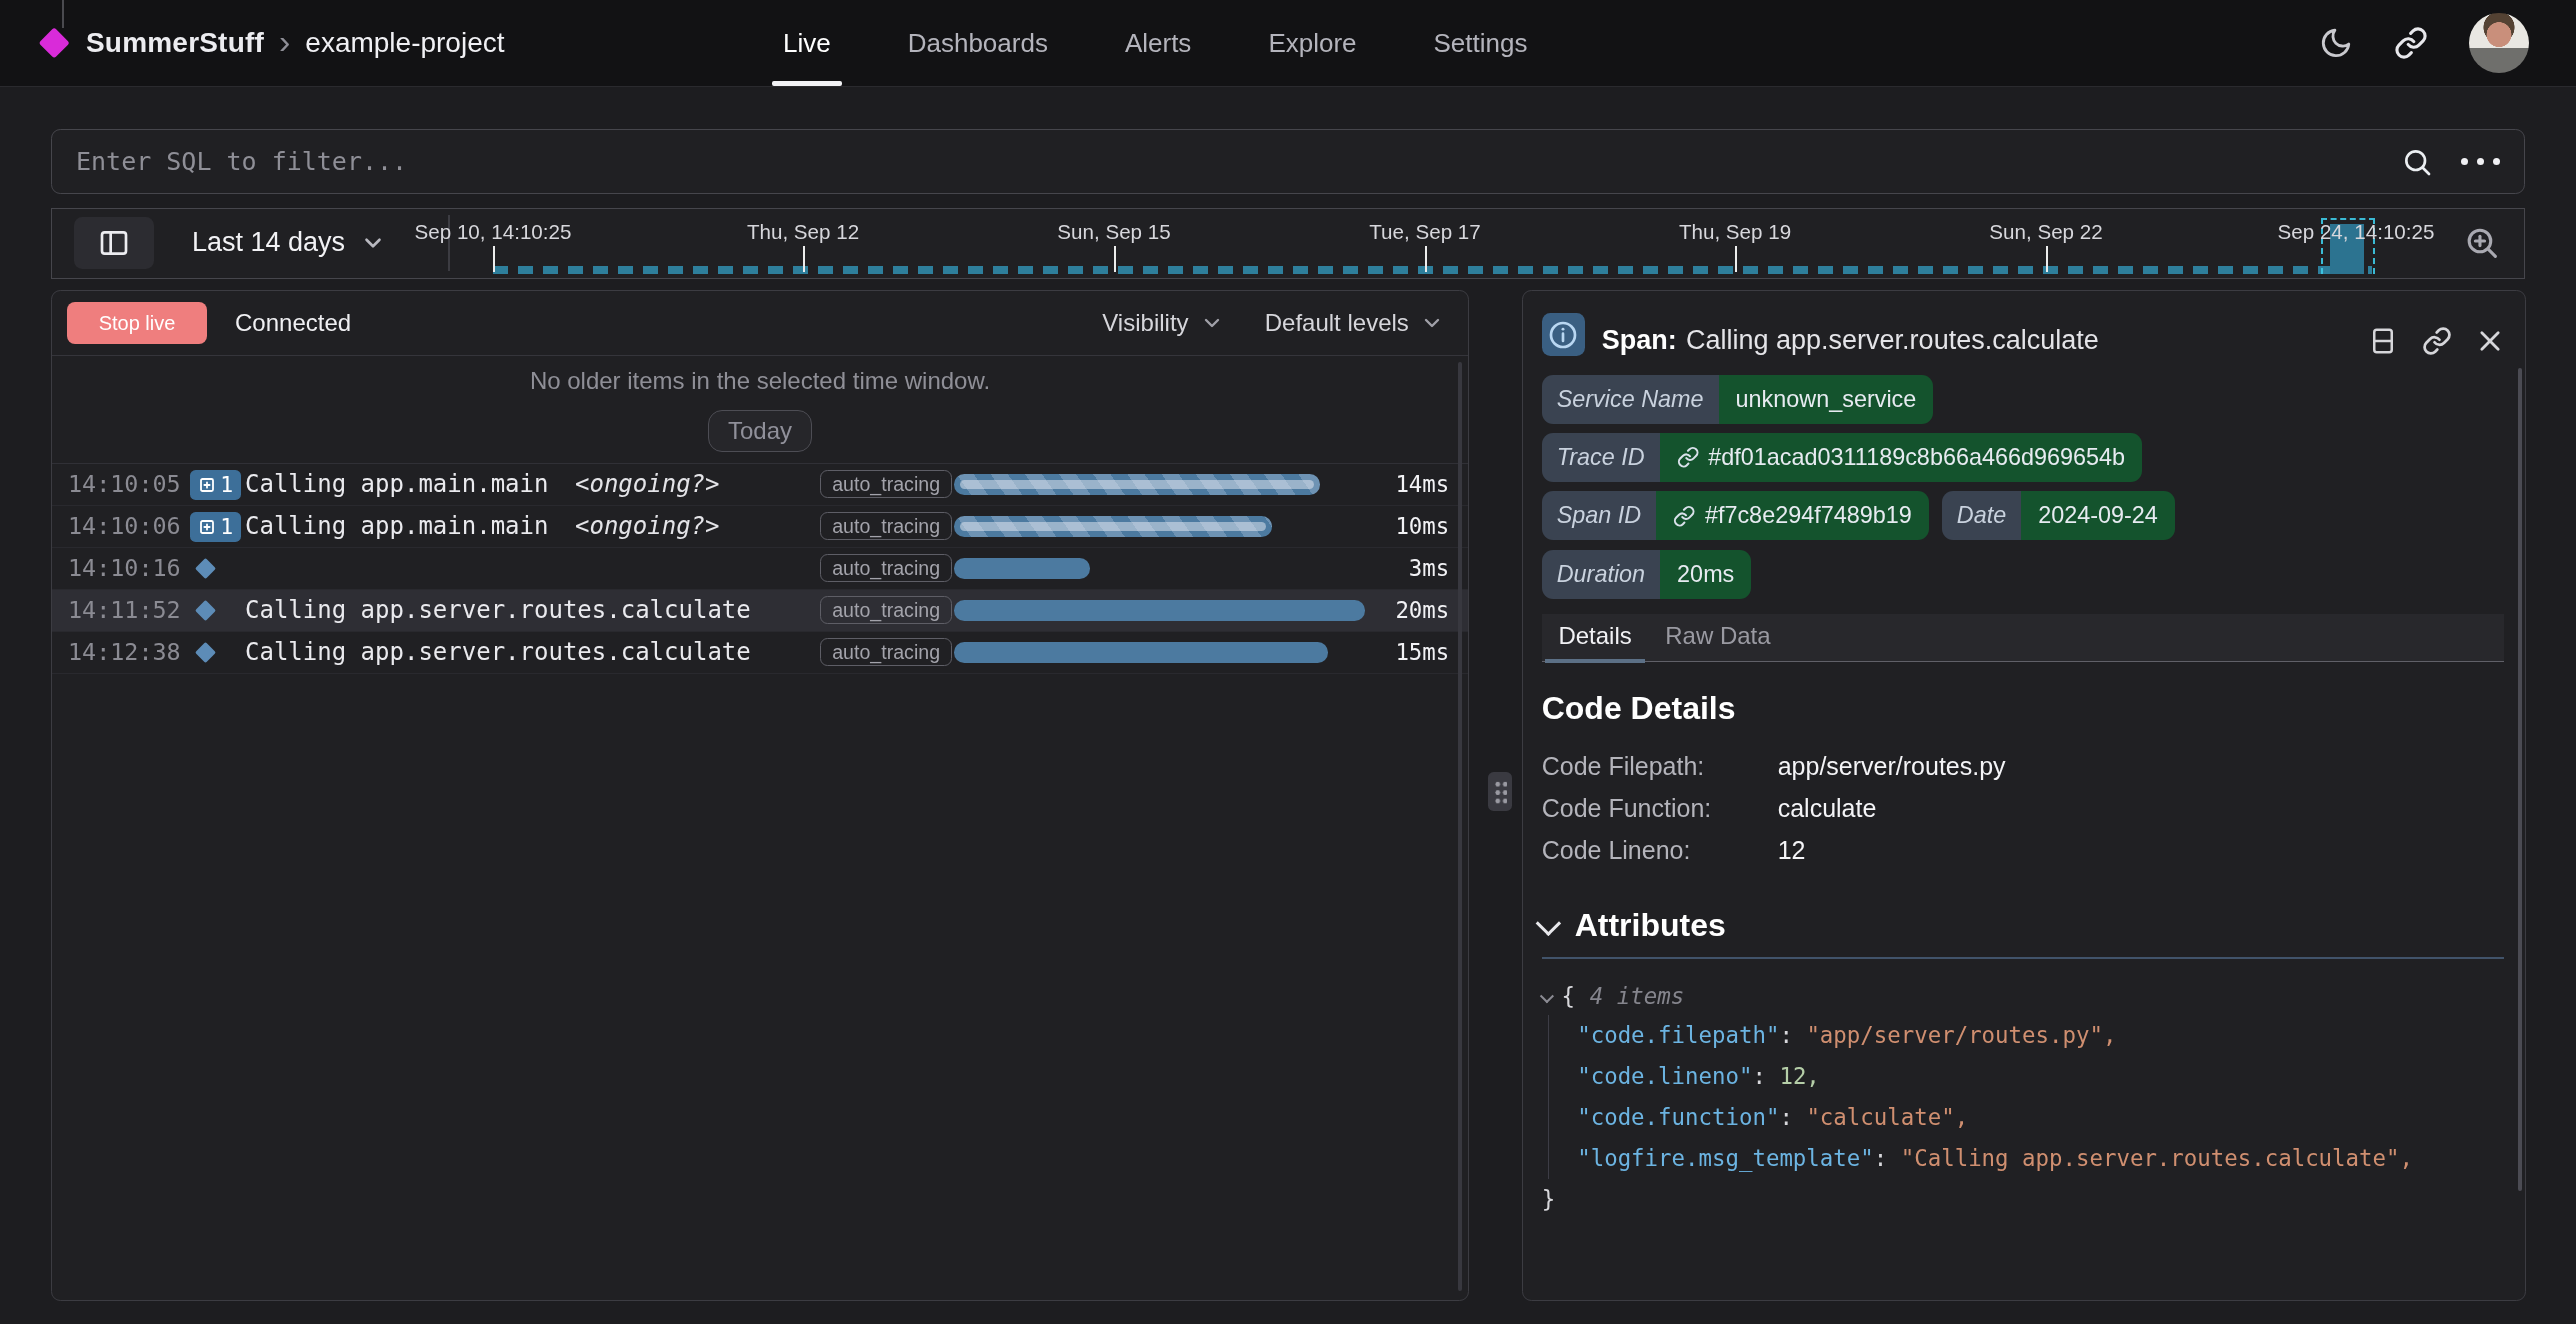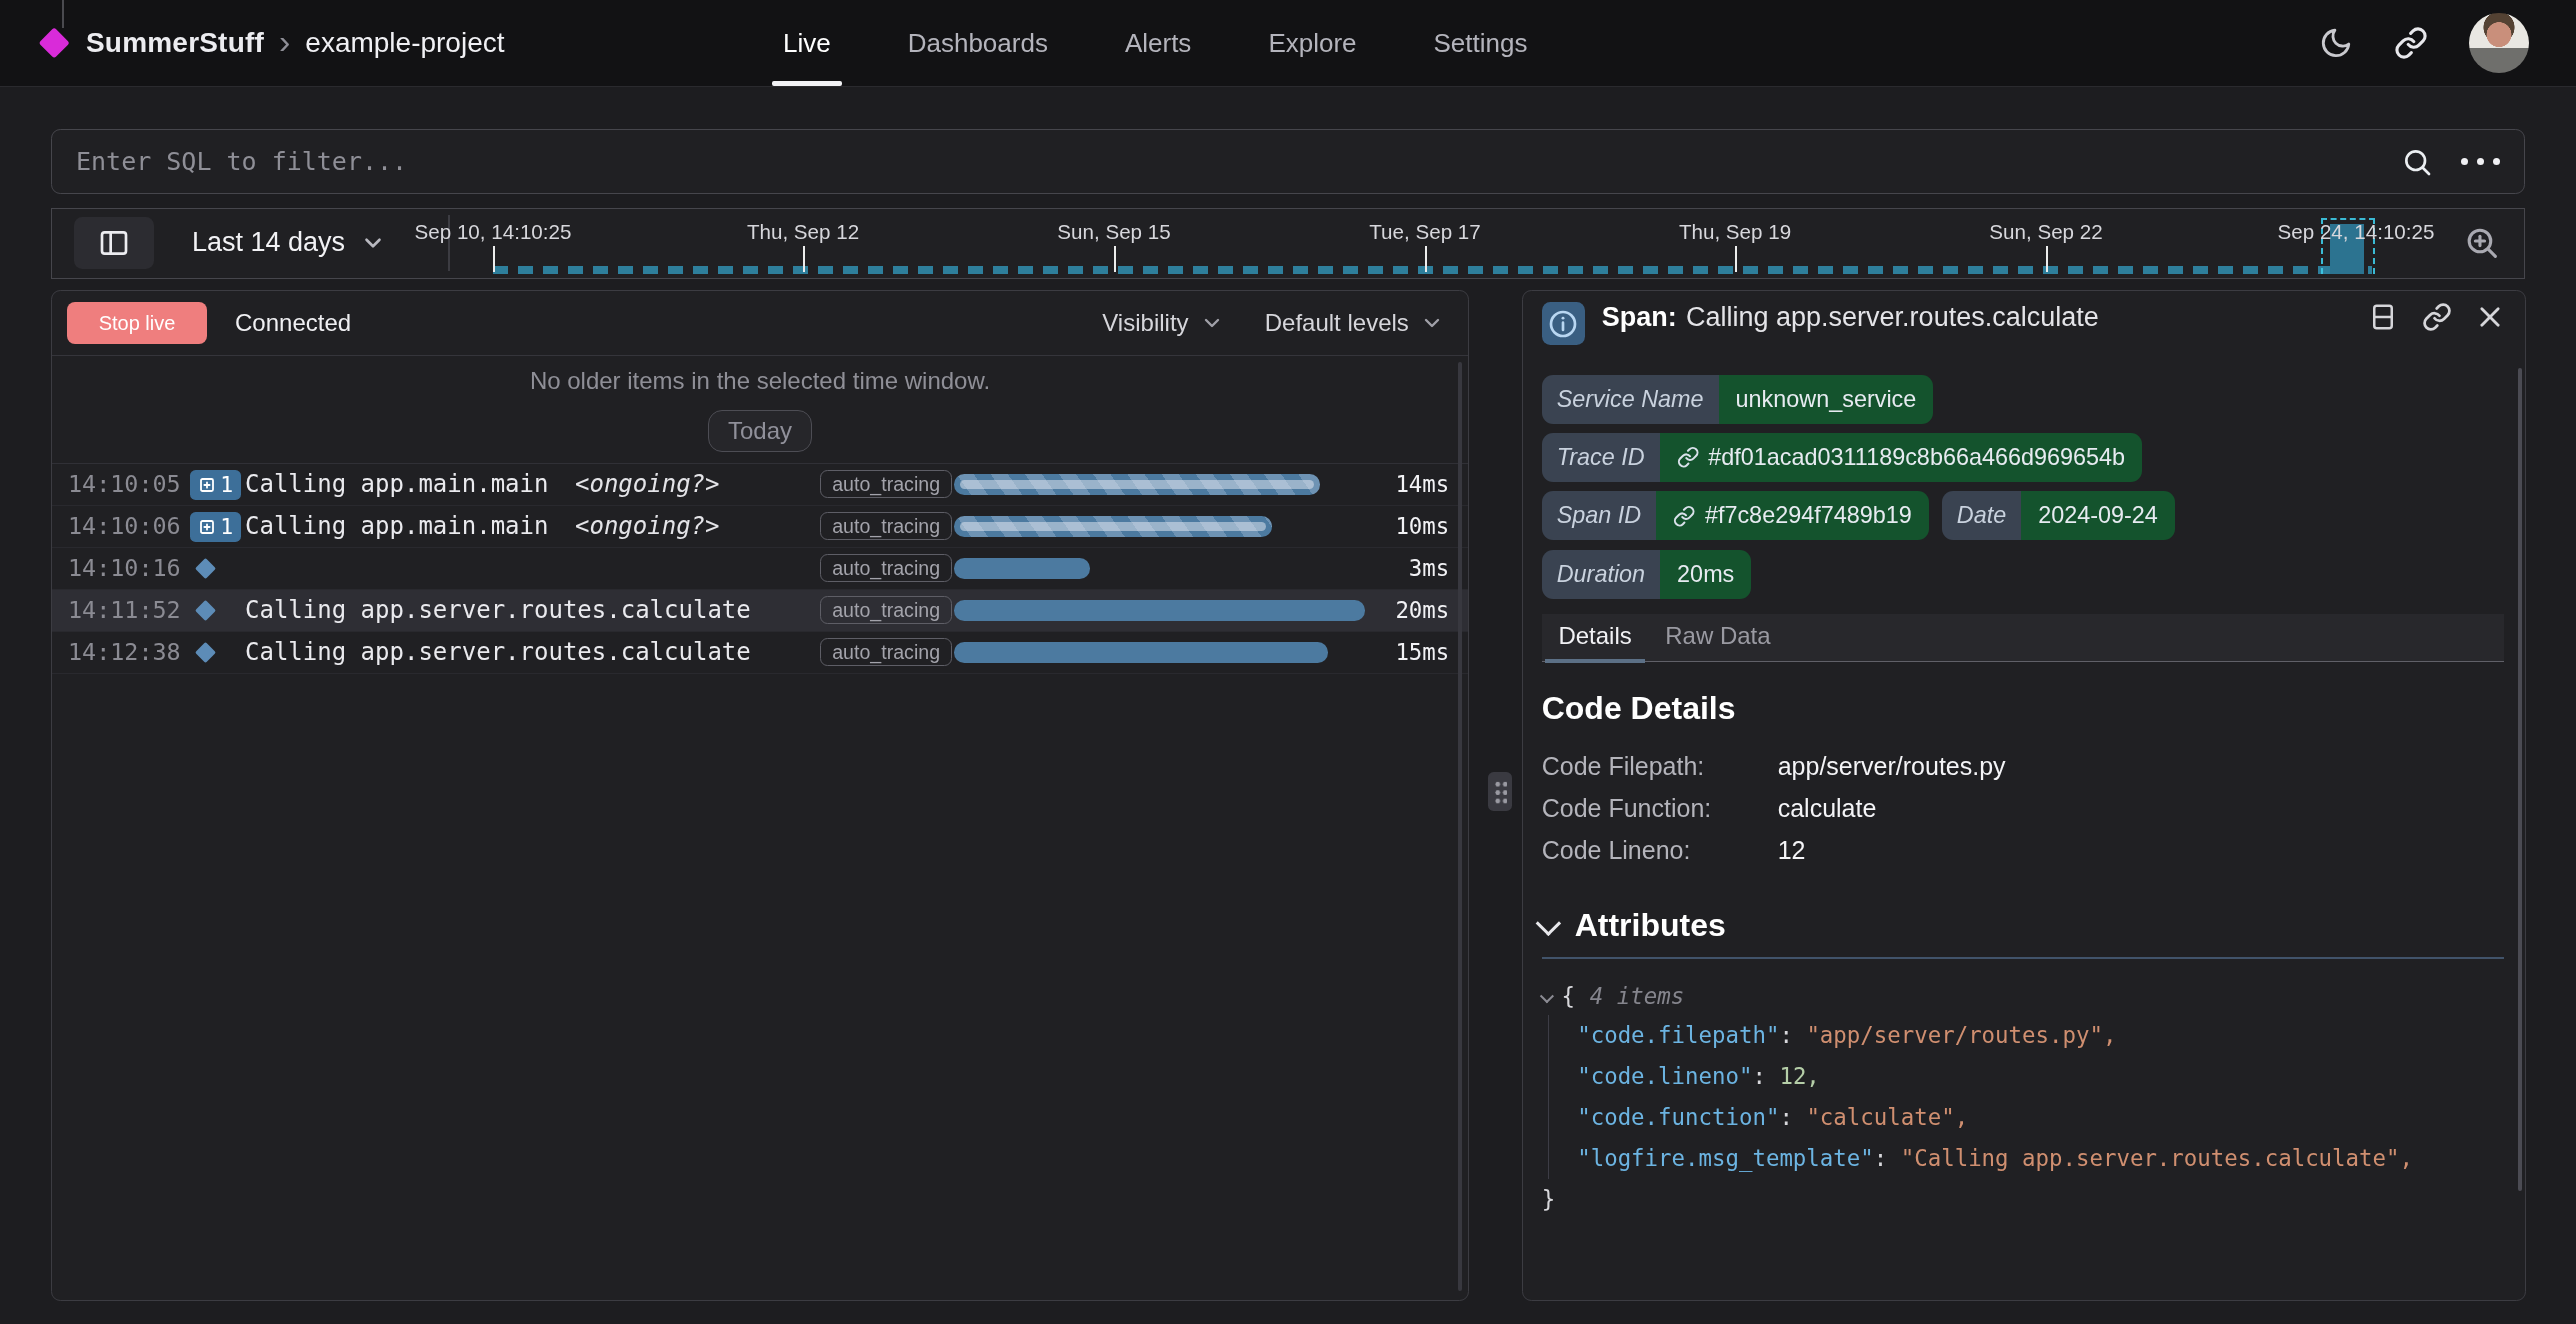--- a/index.html
+++ b/index.html
@@ -107,21 +107,21 @@
 
   
   .drag-handle{position:absolute;left:1488px;top:772px;width:24px;height:39px;background:#3a3a41;
                border-radius:5.6px;display:flex;align-items:center;justify-content:center;cursor:col-resize;}
   .grip{width:13px;height:24px;
         background-image:radial-gradient(circle,#9a9aa2 2.2px,rgba(0,0,0,0) 2.6px);
         background-size:7.5px 8.4px;background-position:0 0;}
 
   
   .rp-inner{padding:11.2px 20.6px 0 18.7px;}
-  .rp-header{display:flex;align-items:flex-start;height:54px;}
+  .rp-header{display:flex;align-items:flex-end;height:54px;}
   .info-badge{width:43px;height:43px;border-radius:8.4px;background:#3a5f82;display:flex;
               align-items:center;justify-content:center;color:#b9d7f2;flex:none;}
   .rp-title{margin-left:17px;font-size:27px;color:#e4e4e8;white-space:nowrap;}
   .rp-title b{color:#ffffff;font-weight:700;margin-right:9.3px;}
   .rp-header-icons{margin-left:auto;display:flex;align-items:center;gap:24px;color:#d6d6da;}
   .rp-hicon{cursor:pointer;}
 
   .pills{margin-top:18.7px;display:flex;flex-direction:column;gap:9.3px;}
   .pill-row{display:flex;gap:13px;}
   .pill{display:inline-flex;border-radius:11.2px;overflow:hidden;font-size:23.4px;height:49px;}

